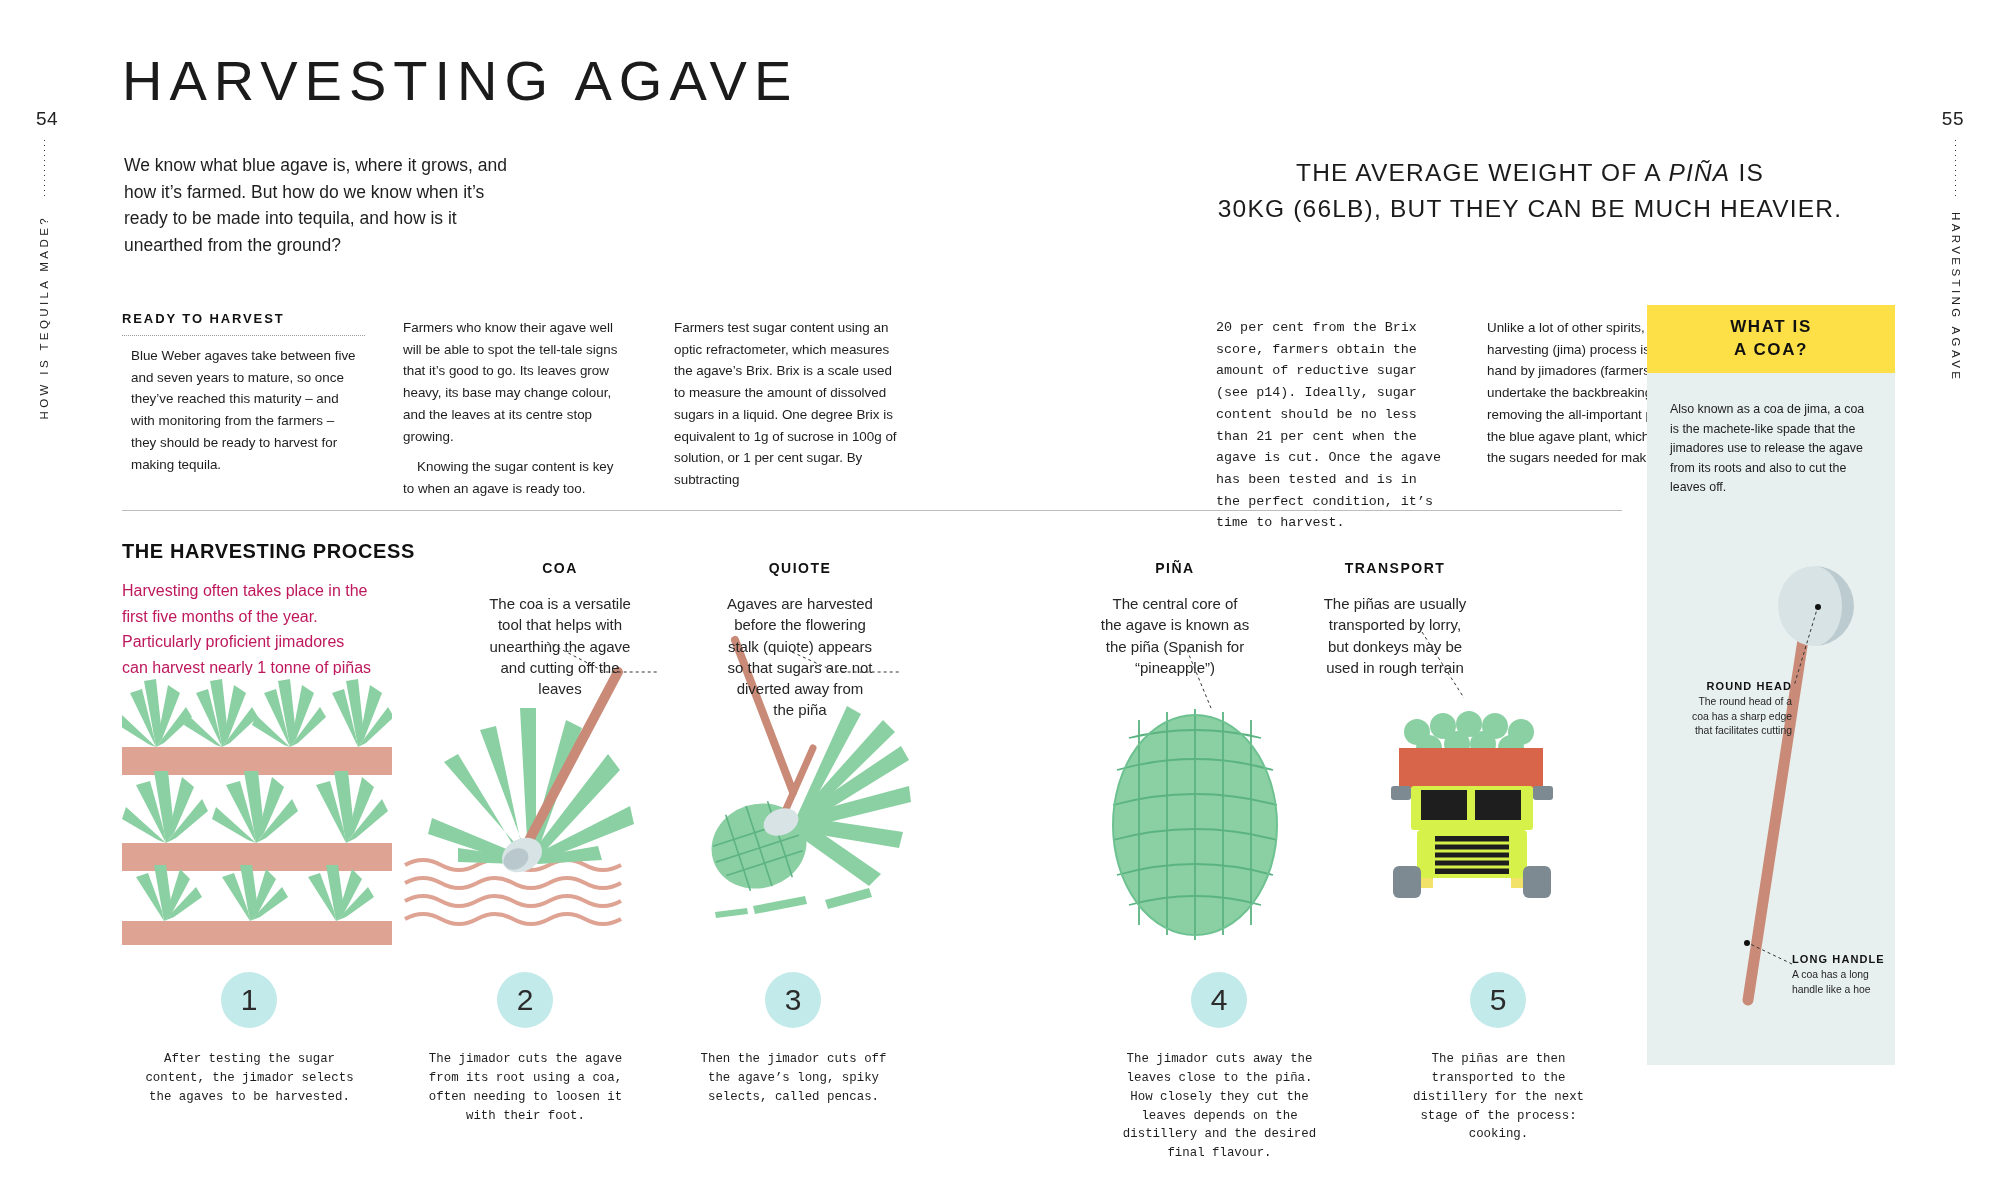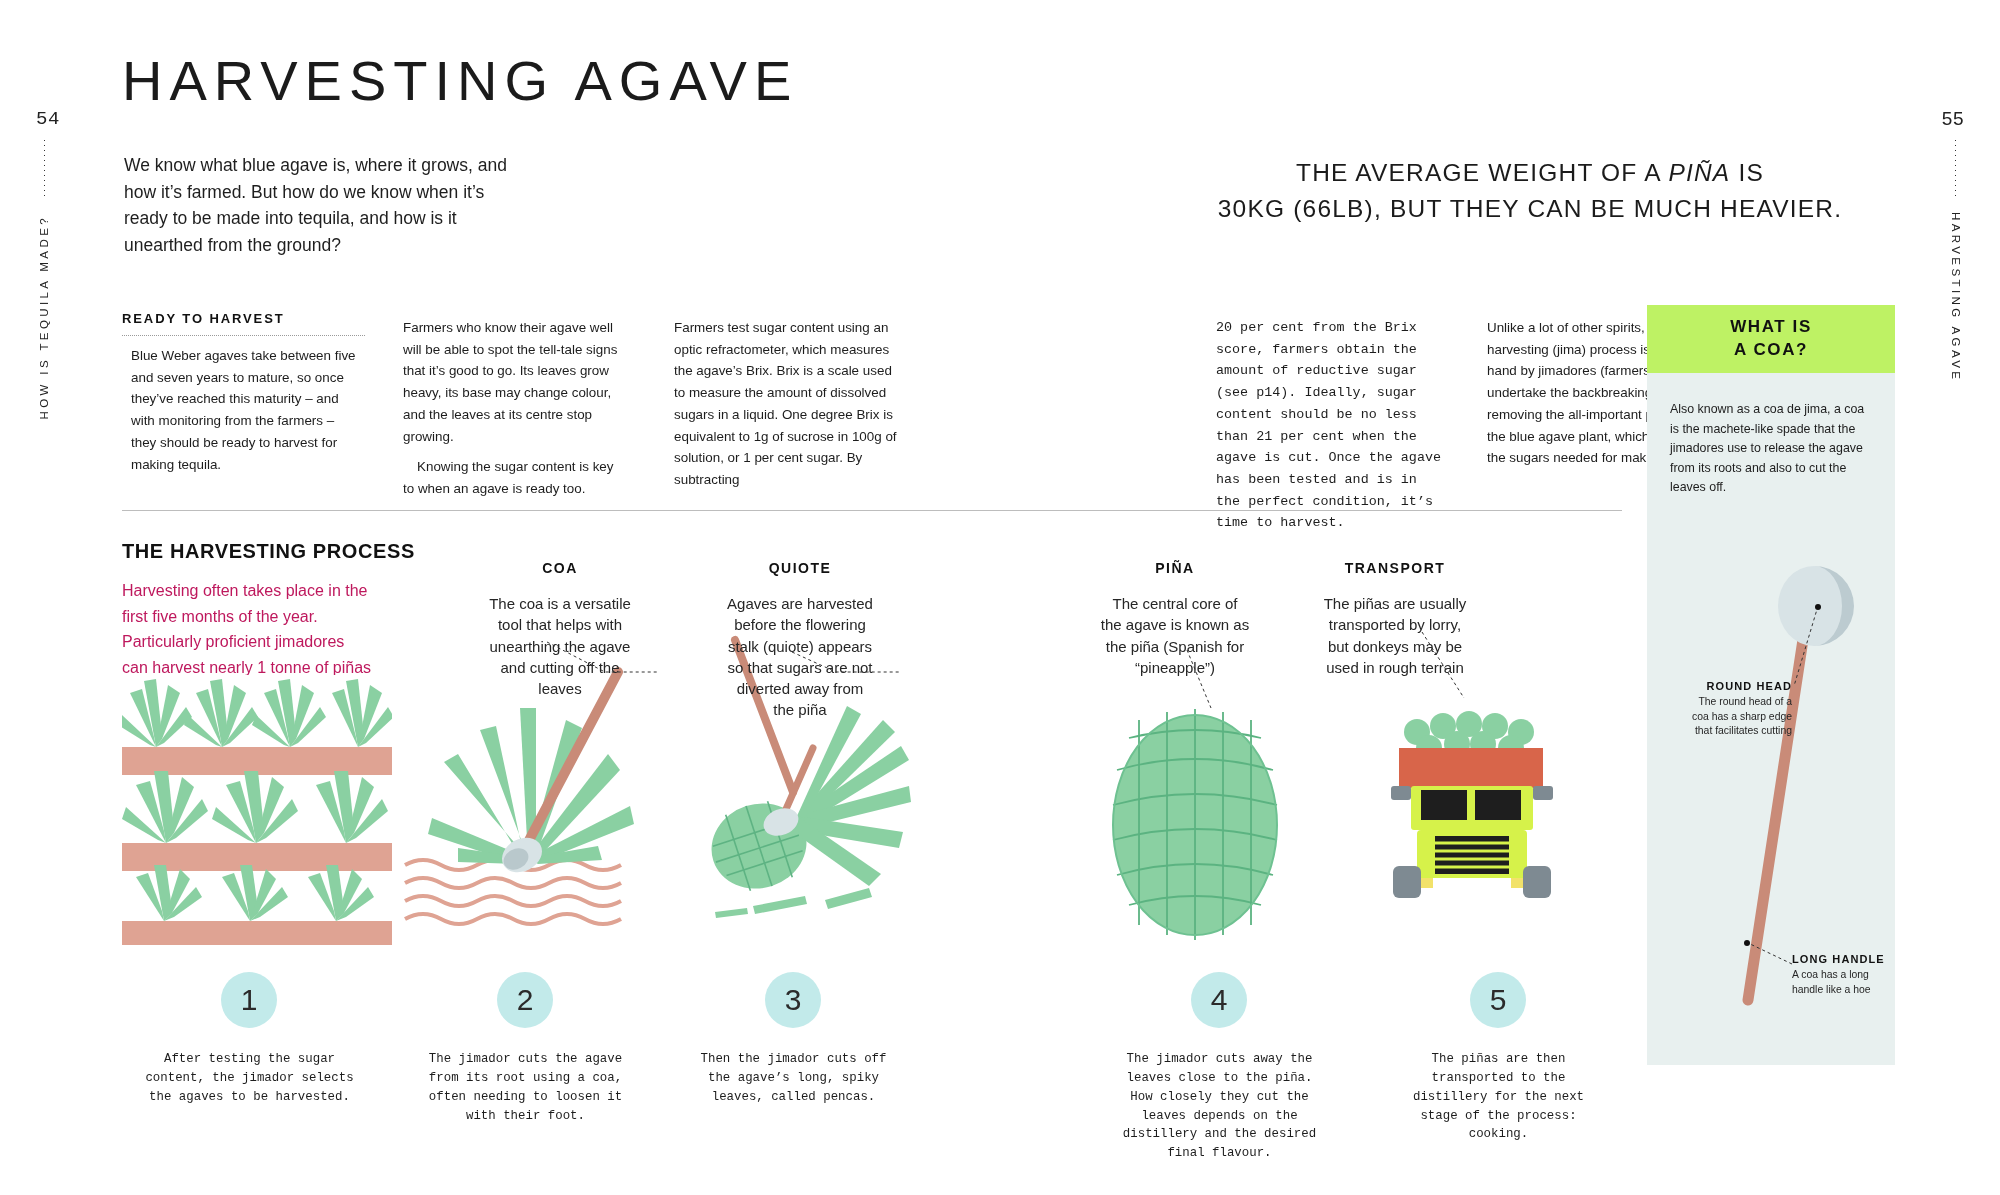--- a/index.html
+++ b/index.html
@@ -11,21 +11,21 @@
     color:#222;
     position:relative;
     overflow:hidden;
   }
   .page { position:absolute; inset:0; }
 
   
   .folio {
     position:absolute; font-size:19px; letter-spacing:.5px; color:#222;
   }
-  .folio.left { left:36px; top:108px;font-family:Liberation Mono, monospace; }
+  .folio.left { left:36px; top:108px; }
   .folio.right { right:36px; top:108px; }
 
   .dots { position:absolute; width:1px; }
   .dots-left { left:44px; top:140px; height:60px;
     background-image:linear-gradient(to bottom,#333 1px, transparent 1px);
     background-size:1px 5px; }
   .dots-right { right:44px; top:140px; height:60px;
     background-image:linear-gradient(to bottom,#333 1px, transparent 1px);
     background-size:1px 5px; }
 
@@ -115,21 +115,21 @@
   }
   .callout .cbody { font-size:15px; line-height:1.42; color:#262626; }
 
   
   .panel {
     position:absolute; left:1647px; top:305px; width:248px; height:760px;
     background:#e8f0ef;
   }
   .panel-head {
     position:absolute; left:1647px; top:305px; width:248px; height:68px;
-    background:#bef264;
+    background:#fde047;
     display:flex; align-items:center; justify-content:center; text-align:center;
   }
   .panel-head span {
     font-size:17px; font-weight:700; letter-spacing:1.6px; line-height:1.35; color:#111;
   }
   .panel-body {
     position:absolute; left:1670px; top:400px; width:205px;
     font-size:12.4px; line-height:1.58; color:#1d1d1d;
   }
 
@@ -414,21 +414,21 @@
     <path d="M2,2 L44,68" stroke="#333" stroke-width="1" stroke-dasharray="3,3" fill="none"></path>
   </svg>
 
   <div class="step-circle" style="left:221px; top:972px;">1</div>
   <div class="step-cap" style="left:142px; top:1050px;">After testing the sugar content, the jimador selects the agaves to be harvested.</div>
 
   <div class="step-circle" style="left:497px; top:972px;">2</div>
   <div class="step-cap" style="left:418px; top:1050px;">The jimador cuts the agave from its root using a coa, often needing to loosen it with their foot.</div>
 
   <div class="step-circle" style="left:765px; top:972px;">3</div>
-  <div class="step-cap" style="left:686px; top:1050px;">Then the jimador cuts off the agave’s long, spiky leaves, called pencas.</div>
+  <div class="step-cap" style="left:686px; top:1050px;">Then the jimador cuts off the agave’s long, spiky selects, called pencas.</div>
 
   <div class="step-circle" style="left:1191px; top:972px;">4</div>
   <div class="step-cap" style="left:1112px; top:1050px;">The jimador cuts away the leaves close to the piña. How closely they cut the leaves depends on the distillery and the desired final flavour.</div>
 
   <div class="step-circle" style="left:1470px; top:972px;">5</div>
   <div class="step-cap" style="left:1391px; top:1050px;">The piñas are then transported to the distillery for the next stage of the process: cooking.</div>
 
   <div class="panel"></div>
   <div class="panel-head">
     <span><span>WHAT IS</span><br><span>A COA?</span></span>

